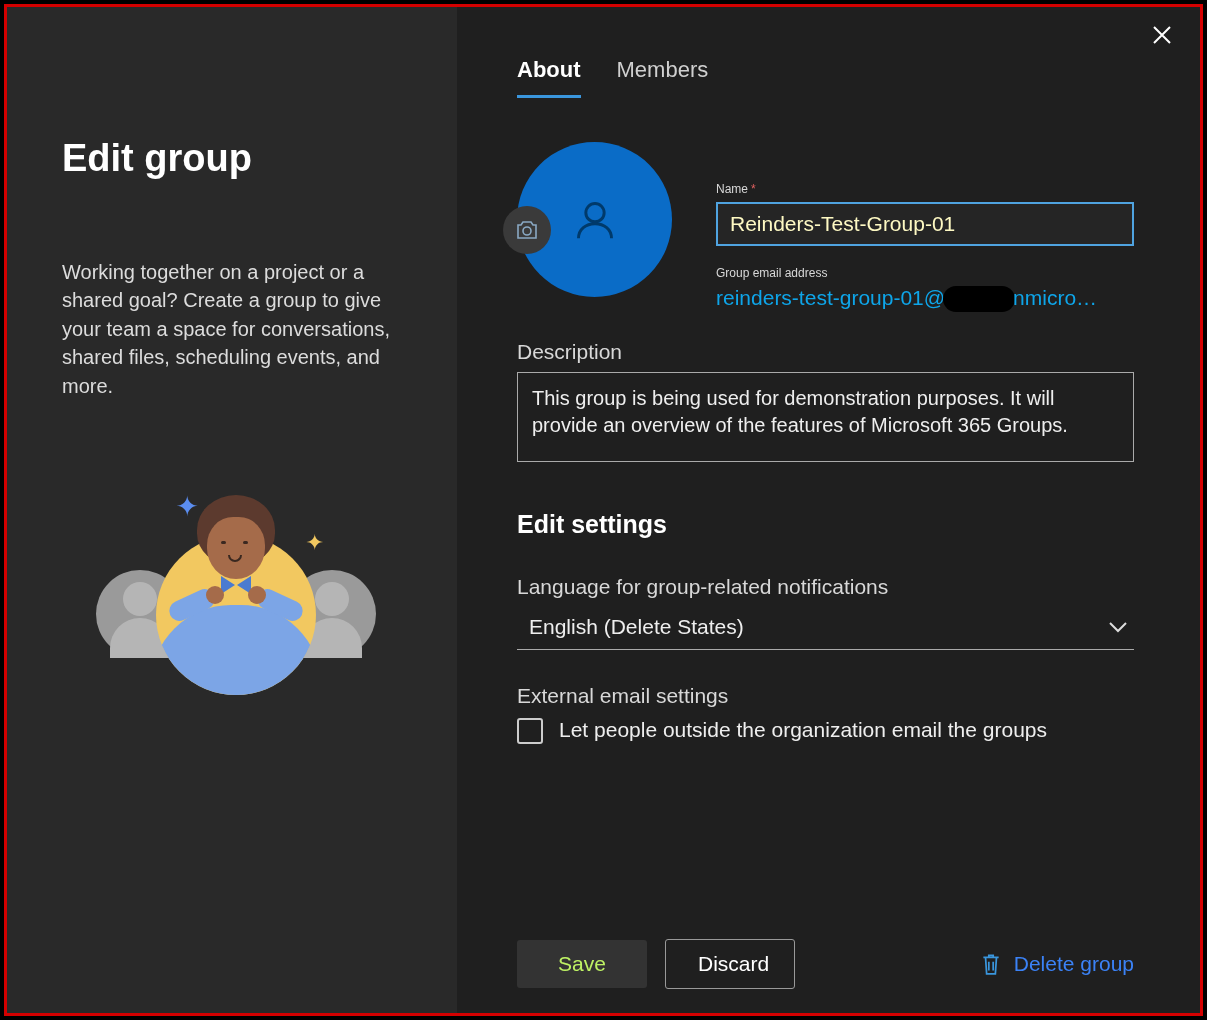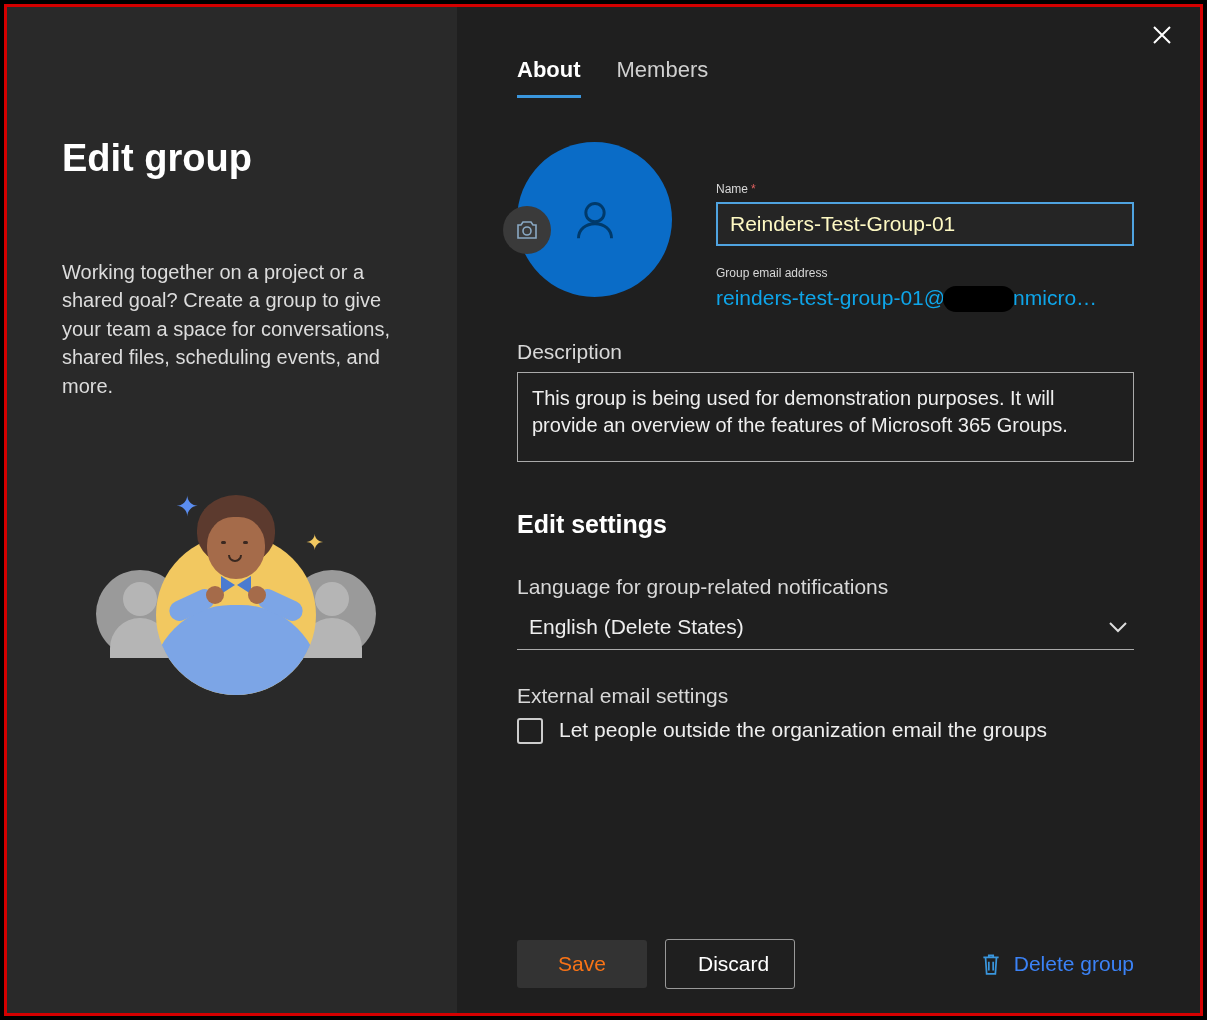--- a/index.html
+++ b/index.html
@@ -270,21 +270,21 @@
     }
     .btn {
       font-size: 21px;
       padding: 12px 32px;
       border-radius: 3px;
       cursor: pointer;
       font-family: inherit;
     }
     .btn-save {
       background: #333;
-      color: #f97316;
+      color: #bef264;
       border: none;
       width: 130px;
     }
     .btn-discard {
       background: transparent;
       color: #fff;
       border: 1px solid #999;
       width: 130px;
     }
     .spacer { flex: 1; }

